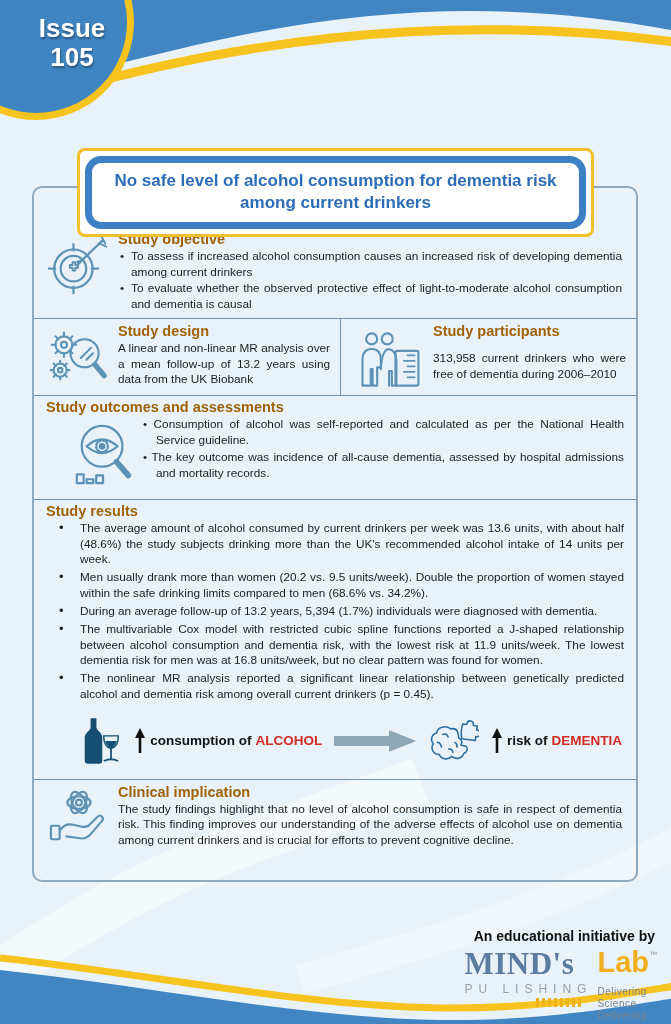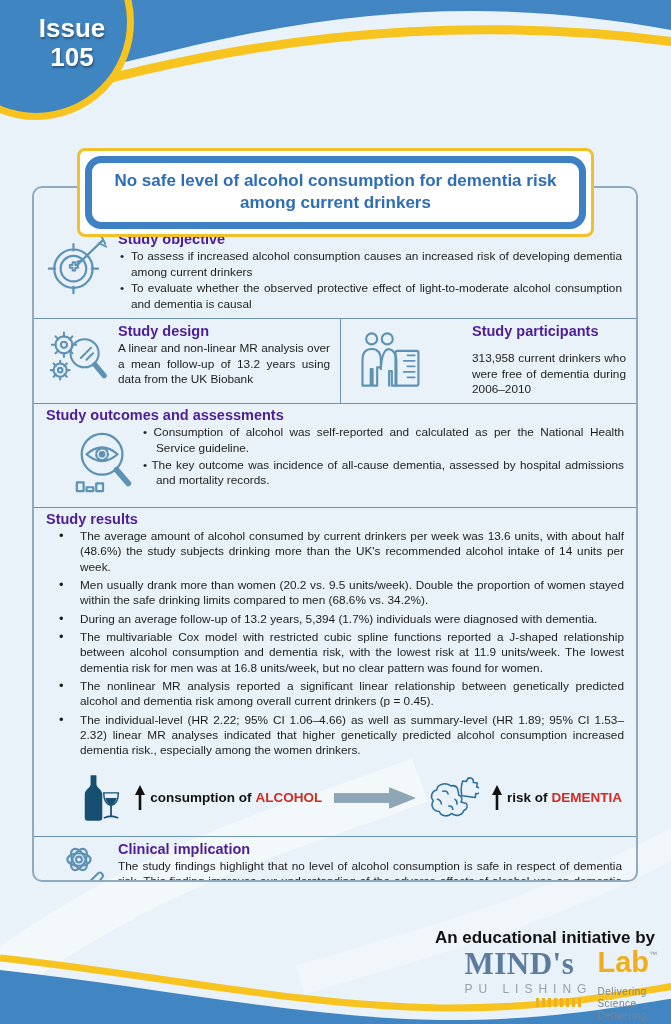--- a/index.html
+++ b/index.html
@@ -41,21 +41,21 @@
   }
 
   
   .card {
     left:32px; top:186px; width:606px; height:696px;
     border:2px solid #8fa9be; border-radius:10px;
     padding-top:40px; display:flex; flex-direction:column; overflow:hidden;
   }
   .hr { border-top:1.5px solid #6e93b3; height:0; flex:none; }
 
-  .red-h { color:#4c1d95; font-weight:bold; font-size:14.5px; margin:1px 0 2px 0; }
+  .red-h { color:#a16207; font-weight:bold; font-size:14.5px; margin:1px 0 2px 0; }
   .body-txt { font-size:11.8px; line-height:1.32; text-align:justify; color:#1d1d1d; }
 
   .row { display:flex; }
   .icon-col { flex:none; width:80px; display:flex; justify-content:center; align-items:flex-start; padding-top:4px; }
 
   .sec-objective { padding:2px 10px 5px 4px; }
   .obj-content { flex:1; padding-right:4px; }
   ul.dotlist { list-style:none; }
   ul.dotlist li { position:relative; padding-left:13px; margin-bottom:1px; }
   ul.dotlist li::before { content:"\2022"; position:absolute; left:2px; top:0; }
@@ -78,21 +78,21 @@
 
   .sec-visual { display:flex; align-items:center; padding:4px 14px 6px 42px; flex:none; }
   .vis-label { display:flex; align-items:center; font-weight:bold; font-size:13.5px; color:#111; white-space:nowrap; }
   .vis-label .hl { color:#d02b24; margin-left:4px; }
   .uparrow { margin-right:4px; flex:none; }
 
   .sec-clinical { display:flex; padding:3px 10px 4px 4px; }
   .clin-content { flex:1; padding-right:4px; }
 
   
-  .initiative { top:928px; right:16px; font-size:17px; font-weight:600; color:#111; }
+  .initiative { top:928px; right:16px; font-size:14px; font-weight:600; color:#111; }
   .logo { top:950px; right:14px; display:flex; align-items:flex-start; z-index:5; }
   .logo-left { text-align:left; }
   .logo-mind { font-family:"Liberation Serif","DejaVu Serif",serif; font-weight:bold; font-size:31px; line-height:0.9; color:#5b7c9f; letter-spacing:0.5px; }
   .logo-pub { font-size:12px; color:#98a0a8; letter-spacing:6px; margin-top:4px; white-space:nowrap; }
   .hatch { width:48px; height:9px; margin:2px 0 0 72px;
            background:repeating-linear-gradient(90deg,#f0b21c 0 3px,rgba(0,0,0,0) 3px 6px); }
   .logo-right { margin-left:5px; }
   .logo-lab { font-weight:bold; font-size:29px; line-height:0.85; color:#f0ae1c; }
   .logo-tm { font-size:8px; color:#8a9096; vertical-align:top; }
   .tagline { margin-top:10px; font-size:10px; line-height:1.2; color:#7d848b; letter-spacing:0.5px; }
@@ -171,21 +171,21 @@
         <div class="icon-col">
           <svg width="66" height="60" viewBox="0 0 72 64" fill="none" stroke="#5d92b5" stroke-width="2.3" stroke-linecap="round" stroke-linejoin="round">
             <circle cx="16" cy="9" r="6"></circle>
             <circle cx="33" cy="9" r="6"></circle>
             <path d="M6,60 V32 q0,-12 10,-12 q10,0 10,12 v8 h-4 v20 h-5 v-18 h-2 v18 Z"></path>
             <path d="M26,42 q1,-20 8,-22 q9,1 9,14 v26 h-5 v-16 h-3 v16"></path>
             <rect x="42" y="22" width="25" height="38" rx="2"></rect>
             <path d="M63,27 h-8 M63,33 h-12 M63,39 h-8 M63,45 h-12 M63,51 h-8" stroke-width="1.8"></path>
           </svg>
         </div>
-        <div style="flex:1;margin-left:39px;">
+        <div style="flex:1;">
           <div class="red-h">Study participants</div>
           <div class="body-txt part-text">313,958 current drinkers who were free of dementia during 2006–2010</div>
         </div>
       </div>
     </div>
 
     <div class="hr"></div>
 
     <div class="sec-outcomes">
       <div class="red-h">Study outcomes and assessments</div>
@@ -211,21 +211,20 @@
     <div class="hr"></div>
 
     <div class="sec-results">
       <div class="red-h">Study results</div>
       <ul class="results">
         <li>The average amount of alcohol consumed by current drinkers per week was 13.6 units, with about half (48.6%) the study subjects drinking more than the UK's recommended alcohol intake of 14 units per week.</li>
         <li>Men usually drank more than women (20.2 vs. 9.5 units/week). Double the proportion of women stayed within the safe drinking limits compared to men (68.6% vs. 34.2%).</li>
         <li>During an average follow-up of 13.2 years, 5,394 (1.7%) individuals were diagnosed with dementia.</li>
         <li>The multivariable Cox model with restricted cubic spline functions reported a J-shaped relationship between alcohol consumption and dementia risk, with the lowest risk at 11.9 units/week. The lowest dementia risk for men was at 16.8 units/week, but no clear pattern was found for women.</li>
         <li>The nonlinear MR analysis reported a significant linear relationship between genetically predicted alcohol and dementia risk among overall current drinkers (p = 0.45).</li>
-        <li>The individual-level (HR 2.22; 95% CI 1.06–4.66) as well as summary-level (HR 1.89; 95% CI 1.53–2.32) linear MR analyses indicated that higher genetically predicted alcohol consumption increased dementia risk., especially among the women drinkers.</li>
       </ul>
     </div>
 
     <div class="sec-visual">
       <svg width="66" height="64" viewBox="0 0 66 68">
         <path d="M20,3 h8 v12 c0,5 8,7 8,14 v32 a4,4 0 0 1 -4,4 H16 a4,4 0 0 1 -4,-4 V29 c0,-7 8,-9 8,-14 Z" fill="#174f72"></path>
         <path d="M38,27 h20 q0,15 -10,17 q-10,-2 -10,-17 Z" fill="none" stroke="#174f72" stroke-width="2"></path>
         <path d="M40,34 h16 q-2.5,8 -8,9 q-5.5,-1 -8,-9 Z" fill="#174f72"></path>
         <path d="M48,44 V59 M39,61 q9,-4 18,0" stroke="#174f72" stroke-width="2.4" fill="none" stroke-linecap="round"></path>
       </svg>

